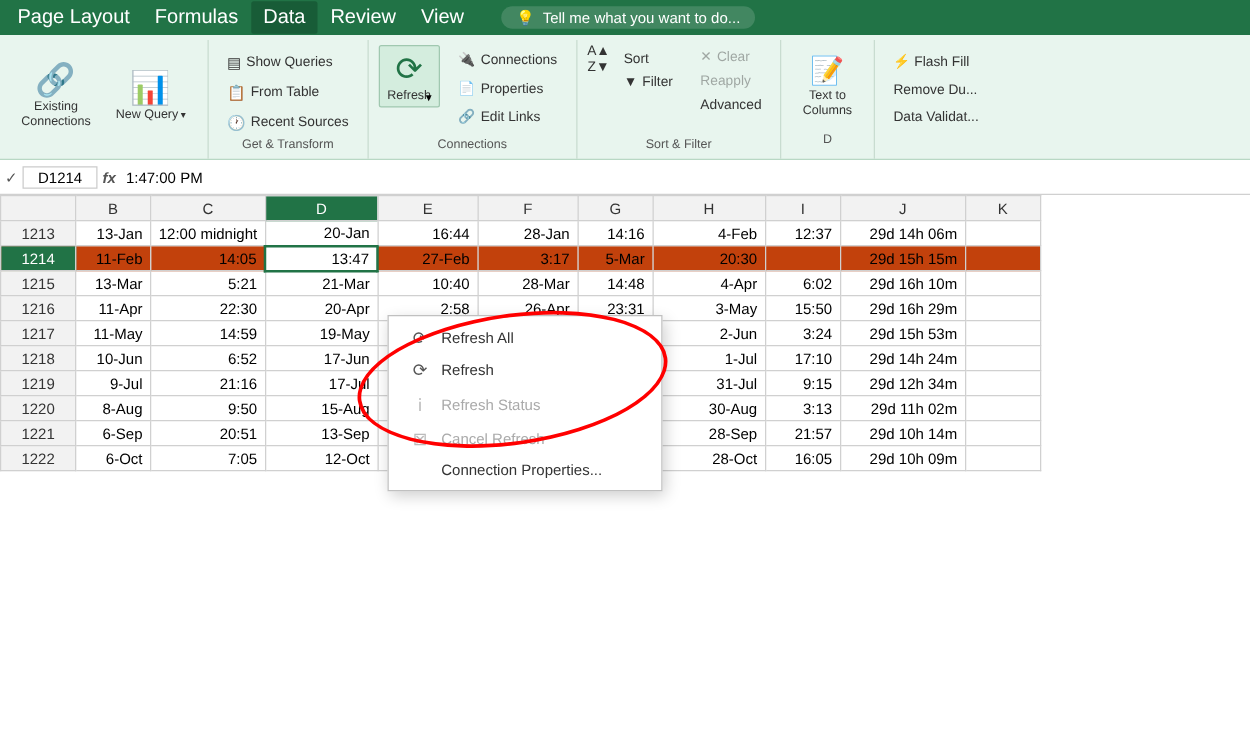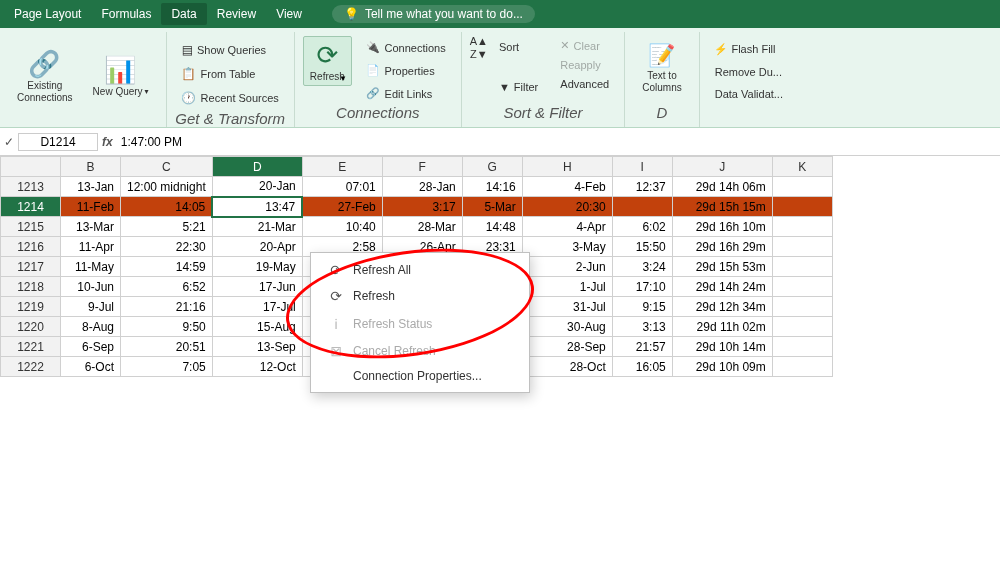--- a/index.html
+++ b/index.html
@@ -10,21 +10,21 @@
       display: flex;
       align-items: center;
       background: #217346;
       height: 28px;
       padding: 0 4px;
     }
     .menu-item {
       color: #fff;
       padding: 4px 10px;
       cursor: pointer;
-      font-size: 12px;
+      font-size: 16px;
       border-radius: 2px;
     }
     .menu-item.active { background: #185c37; }
     .tell-me {
       display: flex;
       align-items: center;
       margin-left: 20px;
       background: rgba(255,255,255,0.15);
       border-radius: 12px;
       padding: 2px 12px;
@@ -44,26 +44,25 @@
     }
     .ribbon-group {
       display: flex;
       flex-direction: column;
       align-items: center;
       border-right: 1px solid #c8dcd0;
       padding: 4px 8px;
       position: relative;
     }
     .ribbon-group-label {
-      font-size: 15px;
+      font-size: 10px;
       color: #555;
       margin-top: 2px;
       text-align: center;
       padding-bottom: 2px;
-      font-style: italic;
     }
     .ribbon-items {
       display: flex;
       align-items: center;
       gap: 2px;
       flex: 1;
     }
 
     .ribbon-btn-sm {
       display: flex;
@@ -299,21 +298,21 @@
       </div>
     </div>
     <div class="ribbon-group-label" style="position:absolute; bottom:4px; left:50%; transform:translateX(-50%); white-space:nowrap;">Connections</div>
   </div>
 
   <div class="ribbon-group" style="flex-direction:row; align-items:flex-start; padding-top:4px;">
     <div style="display:flex; flex-direction:column; align-items:center; margin-right:4px; gap:2px;">
       <div style="font-size:11px; color:#333; line-height:1;">A▲</div>
       <div style="font-size:11px; color:#333; line-height:1;">Z▼</div>
     </div>
-    <div class="ribbon-col" style="gap:22px; padding-top:2px;text-align:right;">
+    <div class="ribbon-col" style="gap:1px; padding-top:2px;text-align:right;">
       <div class="ribbon-btn-sm">
         <span>Sort</span>
       </div>
       <div class="ribbon-btn-sm">
         <span>▼</span>
         <span>Filter</span>
       </div>
     </div>
     <div style="margin-left:8px;" class="ribbon-col">
       <div class="ribbon-btn-sm disabled-btn">
@@ -348,21 +347,21 @@
       </div>
       <div class="ribbon-btn-sm">
         <span>Data Validat...</span>
       </div>
     </div>
   </div>
 </div>
 
 <div class="formula-bar">
   <span style="color:#555;">✓</span>
-  <input class="cell-ref" value="D1214" style="border: 1px solid rgb(204, 204, 204); background: rgb(255, 255, 255); font-size: 12px; width: 80px; text-align: center;">
+  <input class="cell-ref" value="D1214" style="border: 1px solid rgb(204, 204, 204); background: rgb(255, 255, 255); font-size: 12px; width: 60px; text-align: center;">
   <span style="font-size:12px; color:#555; font-style:italic; font-weight:bold;">fx</span>
   <input class="formula-input" value="1:47:00 PM" style="flex: 1 1 0%; border: none; outline: none; font-size: 12px;">
 </div>
 
 <div class="sheet-container" style="position:relative; overflow:hidden; height: calc(585px - 28px - 100px - 28px);">
   <table>
     <thead>
       <tr>
         <th class="col-header" style="width:36px;"></th>
         <th class="col-header" style="width:60px;">B</th>
@@ -379,21 +378,21 @@
     </thead>
     <tbody id="table-body">
 
 
 
       <tr>
         <td class="row-header">1213</td>
         <td class="cell">13-Jan</td>
         <td class="cell">12:00 midnight</td>
         <td class="cell">20-Jan</td>
-        <td class="cell">07:01</td>
+        <td class="cell">16:44</td>
         <td class="cell">28-Jan</td>
         <td class="cell">14:16</td>
         <td class="cell">4-Feb</td>
         <td class="cell">12:37</td>
         <td class="cell">29d 14h 06m</td>
         <td class="cell"></td>
       </tr>
 
       <tr style="background:#c2410c;">
         <td class="row-header" style="background:#217346; color:#fff;">1214</td>

